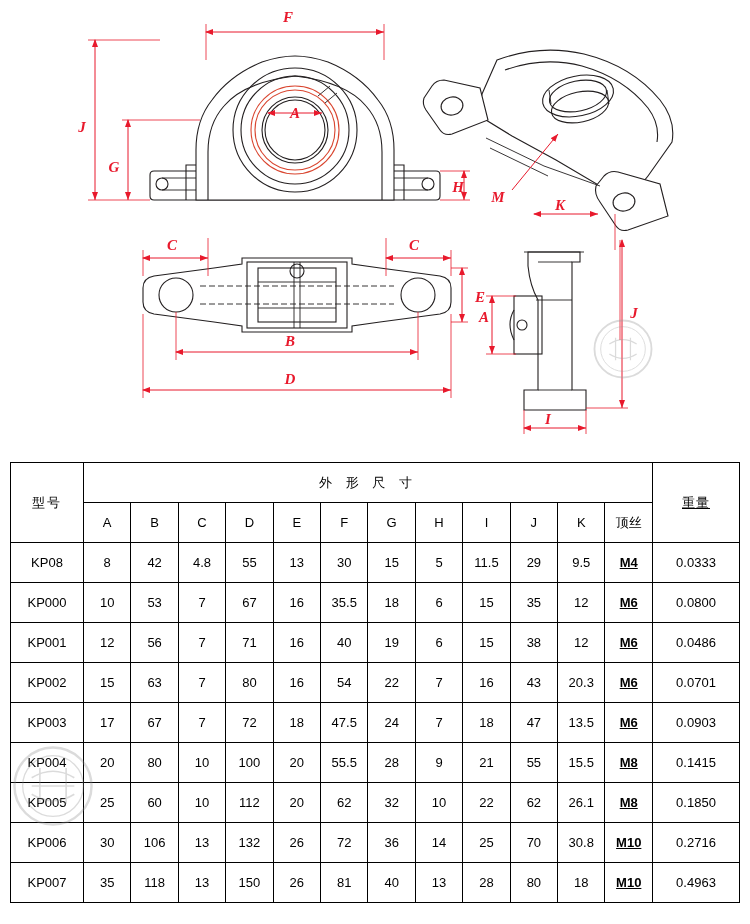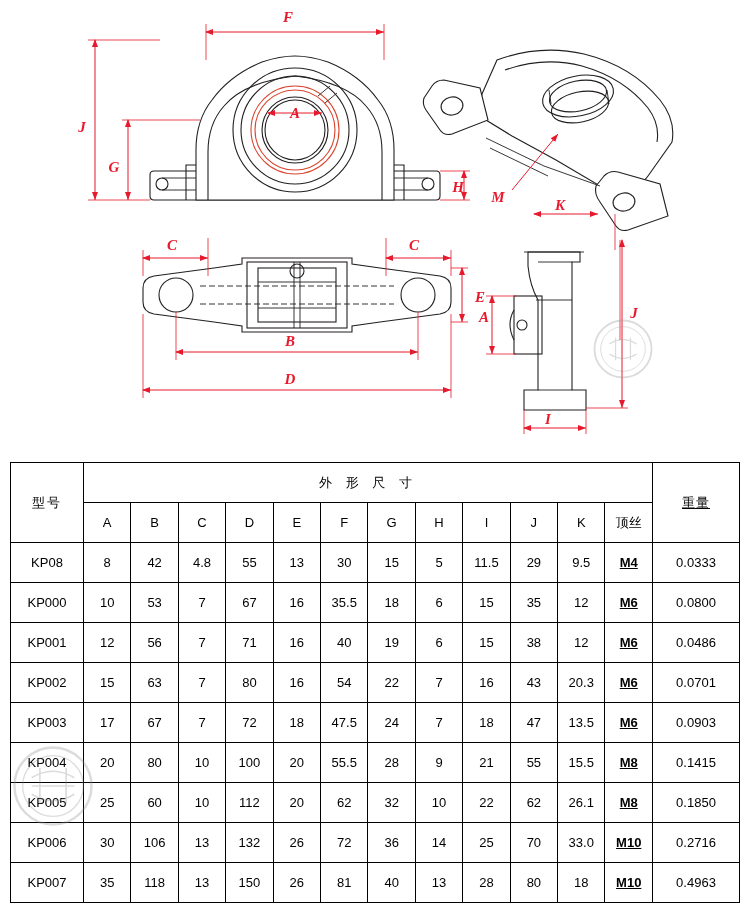--- a/index.html
+++ b/index.html
@@ -444,21 +444,21 @@
             <td>30</td>
             <td>106</td>
             <td>13</td>
             <td>132</td>
             <td>26</td>
             <td>72</td>
             <td>36</td>
             <td>14</td>
             <td>25</td>
             <td>70</td>
-            <td>33.0</td>
+            <td>30.8</td>
             <td class="screw-cell">M10</td>
             <td class="weight-cell">0.2716</td>
           </tr>
           <tr>
             <td class="model-cell">KP007</td>
             <td>35</td>
             <td>118</td>
             <td>13</td>
             <td>150</td>
             <td>26</td>

